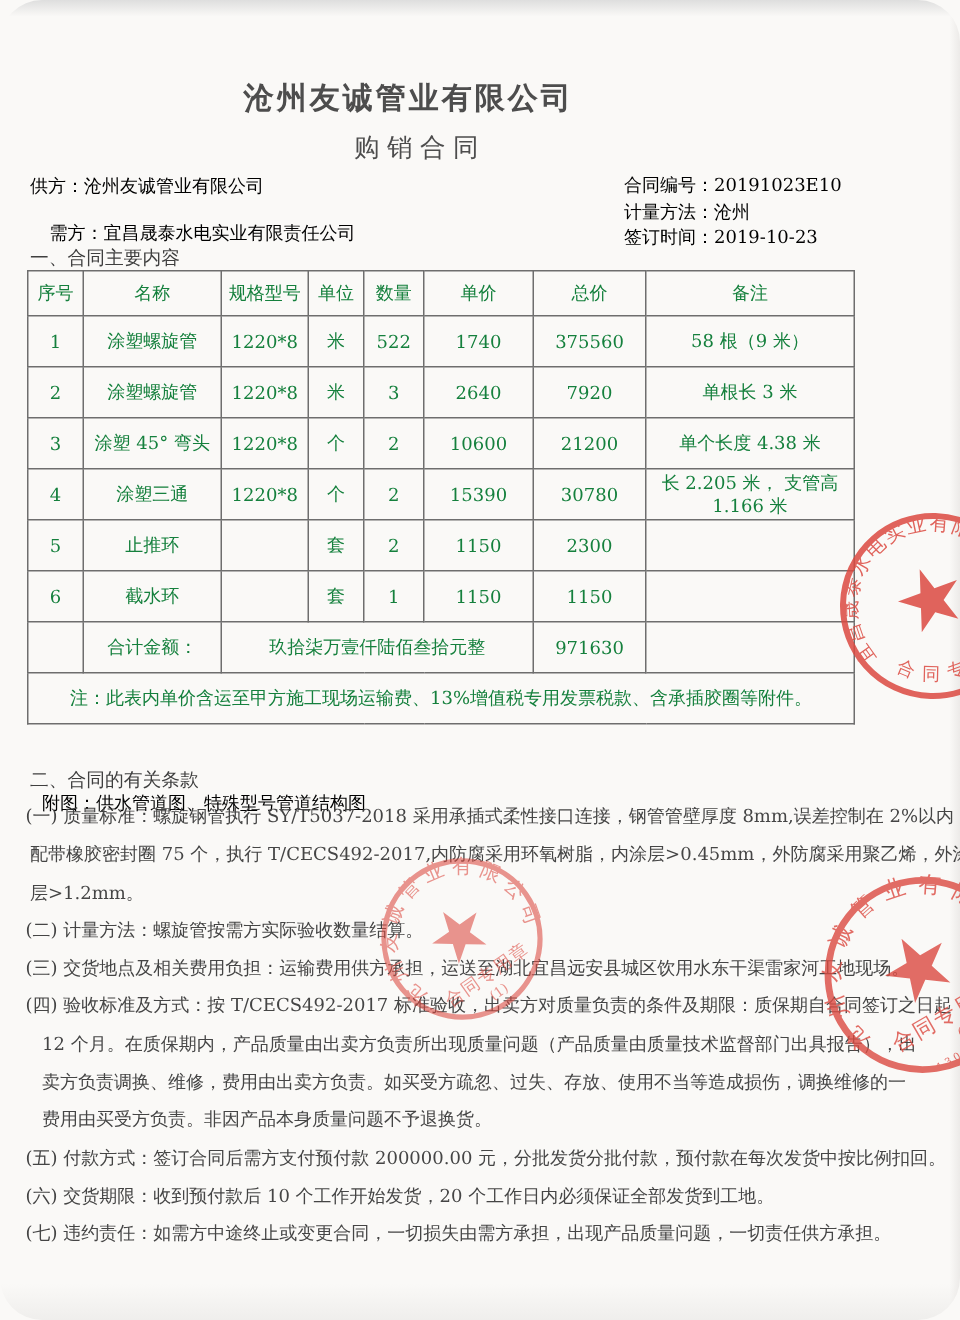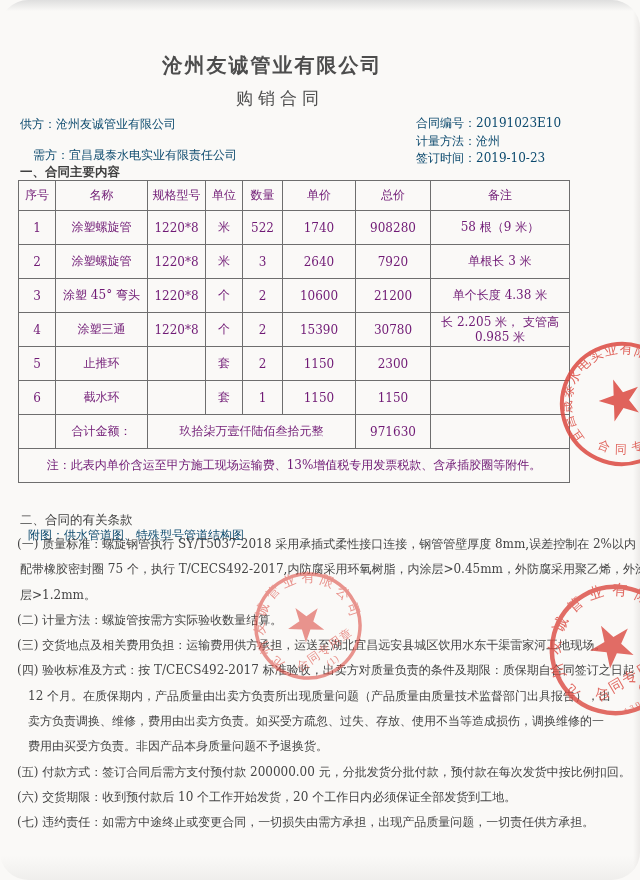--- a/index.html
+++ b/index.html
@@ -9,24 +9,24 @@
   .scan-top{top:0;left:0;width:640px;height:11px;
         background:linear-gradient(180deg,#dedede,rgba(250,249,247,0));}
   .scan-bottom{bottom:0;left:0;width:640px;height:24px;
         background:linear-gradient(0deg,#efeeec,rgba(250,249,247,0));}
   .scan-right{top:0;right:0;width:7px;height:880px;
         background:linear-gradient(270deg,#eceae8,rgba(250,249,247,0));}
   .title{top:52px;left:0;width:545px;text-align:center;font-size:20px;font-weight:600;
         letter-spacing:2px;color:#4d4d4d;}
   .subtitle{top:87px;left:0;width:560px;text-align:center;font-size:17px;font-weight:400;
         letter-spacing:5px;color:#4d4d4d;}
-  .t12{font-size:12px;line-height:14px;color:#0c4a6e;white-space:nowrap;}
+  .t12{font-size:12px;line-height:14px;color:#000000;white-space:nowrap;}
   .sec{font-size:12.5px;color:#3f3f3f;}
   table.items{position:absolute;left:18px;top:180px;width:551px;border-collapse:collapse;
-        table-layout:fixed;font-size:12px;color:#701a75;}
+        table-layout:fixed;font-size:12px;color:#15803d;}
   table.items th,table.items td{border:1px solid #6e6e6e;text-align:center;padding:0 2px;
         font-weight:normal;overflow:hidden;}
   table.items thead tr{height:30px;}
   table.items tbody tr{height:34px;}
   tr.total-row{height:36px;}
   tr.note-row{height:33px;}
   td.note-cell{text-align:left;padding:2px 6px;white-space:nowrap;margin-left:44px;}
   td.remark{line-height:15px;}
   .terms{position:absolute;left:17px;top:532px;font-size:12px;color:#454545;}
   .tl{height:25.3px;line-height:25.3px;white-space:nowrap;}
@@ -50,21 +50,21 @@
   <div class="abs title">沧州友诚管业有限公司</div>
   <div class="abs subtitle">购销合同</div>
 
   <div class="abs t12" style="left:20px;top:117px;">供方：沧州友诚管业有限公司</div>
   <div class="abs t12" style="left:20px;top:148px;margin-left:13px;">需方：宜昌晟泰水电实业有限责任公司</div>
 
   <div class="abs t12" style="left:416px;top:116px;">合同编号：20191023E10</div>
   <div class="abs t12" style="left:416px;top:134px;">计量方法：沧州</div>
   <div class="abs t12" style="left:416px;top:151px;">签订时间：2019-10-23</div>
 
-  <div class="abs sec" style="left:20px;top:164px;font-weight:bold;">一、合同主要内容</div>
+  <div class="abs sec" style="left:20px;top:164px;">一、合同主要内容</div>
 
   <table class="items">
     <colgroup>
       <col style="width:37px">
         <col style="width:92px">
         <col style="width:58px">
         <col style="width:37px">
       <col style="width:40px">
         <col style="width:73px">
         <col style="width:75px">
@@ -83,21 +83,21 @@
       </tr>
     </thead>
     <tbody>
       <tr>
         <td>1</td>
         <td>涂塑螺旋管</td>
         <td>1220*8</td>
         <td>米</td>
         <td>522</td>
         <td>1740</td>
-        <td>908280</td>
+        <td>375560</td>
         <td class="remark">58 根（9 米）</td>
       </tr>
       <tr>
         <td>2</td>
         <td>涂塑螺旋管</td>
         <td>1220*8</td>
         <td>米</td>
         <td>3</td>
         <td>2640</td>
         <td>7920</td>
@@ -114,21 +114,21 @@
         <td class="remark">单个长度 4.38 米</td>
       </tr>
       <tr>
         <td>4</td>
         <td>涂塑三通</td>
         <td>1220*8</td>
         <td>个</td>
         <td>2</td>
         <td>15390</td>
         <td>30780</td>
-        <td class="remark" style="white-space:normal;">长 2.205 米， 支管高 0.985 米</td>
+        <td class="remark" style="white-space:normal;">长 2.205 米， 支管高 1.166 米</td>
       </tr>
       <tr>
         <td>5</td>
         <td>止推环</td>
         <td></td>
         <td>套</td>
         <td>2</td>
         <td>1150</td>
         <td>2300</td>
         <td class="remark"></td>

